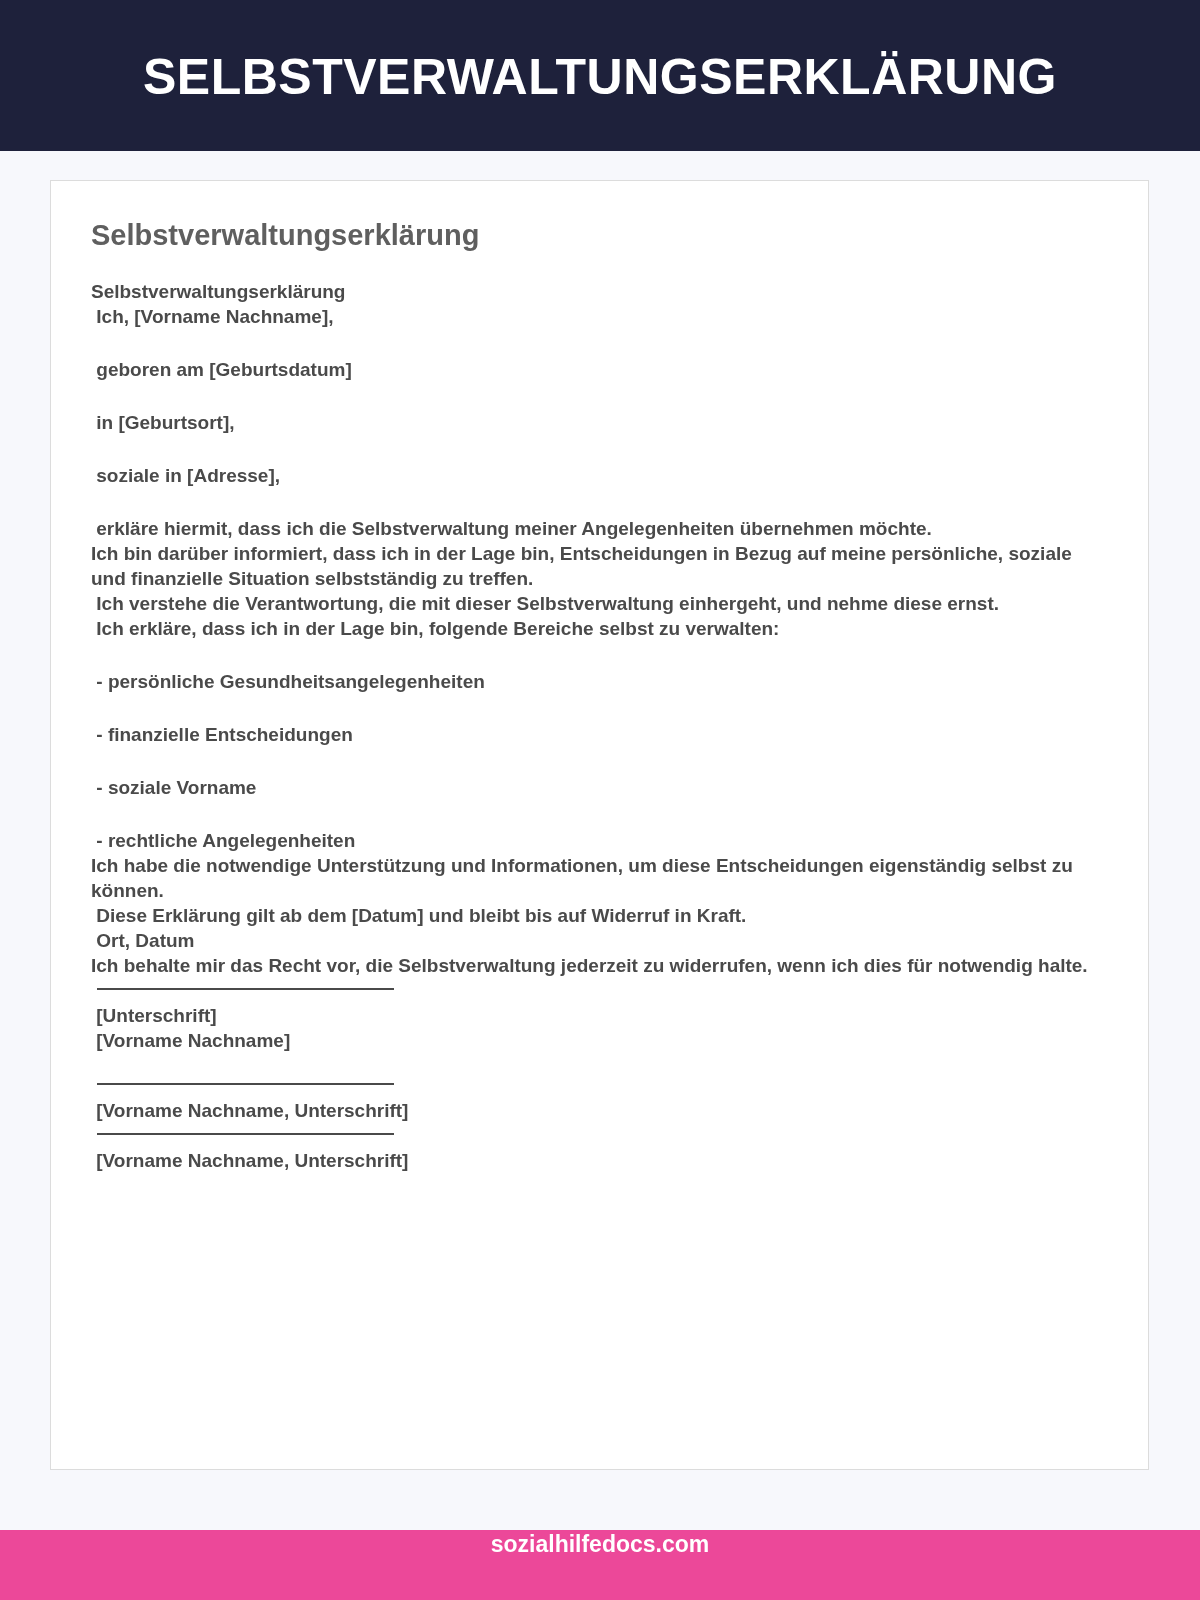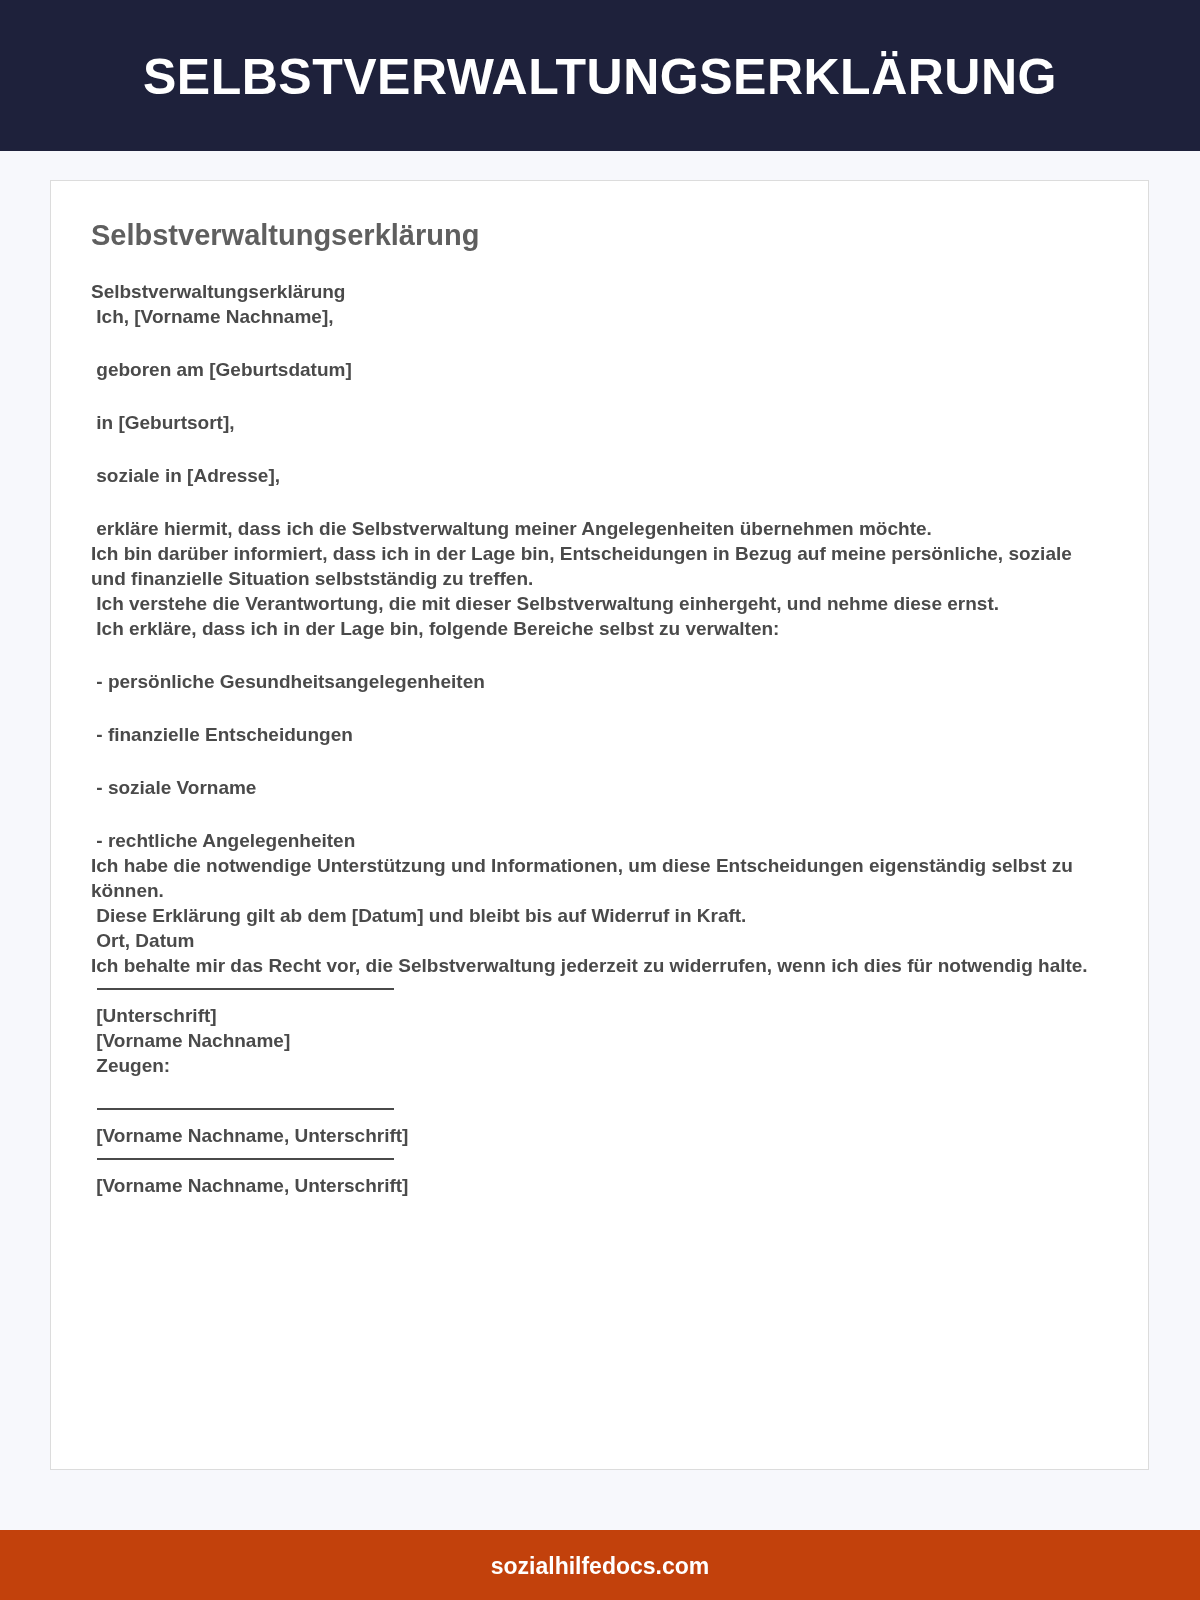--- a/index.html
+++ b/index.html
@@ -32,22 +32,22 @@
   }
   .body-text .ln { display: block; white-space: pre-wrap; }
   .gap { margin-top: 28px; }
   .sigline {
     display: block; width: 297px; height: 2px; background: #4a4a4a;
     margin-left: 6px; margin-top: 10px; margin-bottom: 13px;
   }
   .sigline.tall { margin-top: 30px; }
   .footer {
     position: absolute; left: 0; top: 1530px; width: 1200px; height: 70px;
-    background: #c2410c;
-    display: flex; align-items: center; justify-content: center;
+    background: #ec4899;
+    display: flex; justify-content: center;
   }
   .footer span { color: #ffffff; font-size: 23px; font-weight: bold; position: relative; top: 1px; }
 </style>
 </head>
 <body>
 
 <div class="header">
   <h1>SELBSTVERWALTUNGSERKLÄRUNG</h1>
 </div>
 
@@ -67,21 +67,20 @@
     <span class="ln gap"> - finanzielle Entscheidungen</span>
     <span class="ln gap"> - soziale Vorname</span>
     <span class="ln gap"> - rechtliche Angelegenheiten</span>
     <span class="ln">Ich habe die notwendige Unterstützung und Informationen, um diese Entscheidungen eigenständig selbst zu können.</span>
     <span class="ln"> Diese Erklärung gilt ab dem [Datum] und bleibt bis auf Widerruf in Kraft.</span>
     <span class="ln"> Ort, Datum</span>
     <span class="ln">Ich behalte mir das Recht vor, die Selbstverwaltung jederzeit zu widerrufen, wenn ich dies für notwendig halte.</span>
     <span class="sigline"></span>
     <span class="ln"> [Unterschrift]</span>
     <span class="ln"> [Vorname Nachname]</span>
-    <span class="ln"> Zeugen:</span>
     <span class="sigline tall"></span>
     <span class="ln"> [Vorname Nachname, Unterschrift]</span>
     <span class="sigline"></span>
     <span class="ln"> [Vorname Nachname, Unterschrift]</span>
   </div>
 </div>
 
 <div class="footer">
   <span>sozialhilfedocs.com</span>
 </div>

